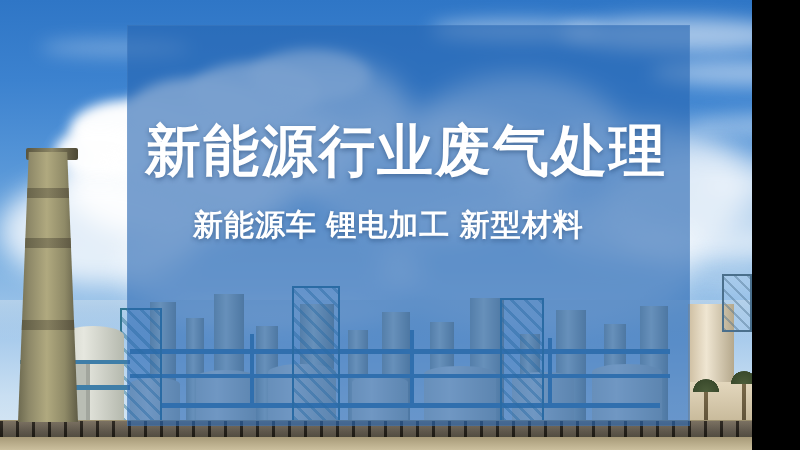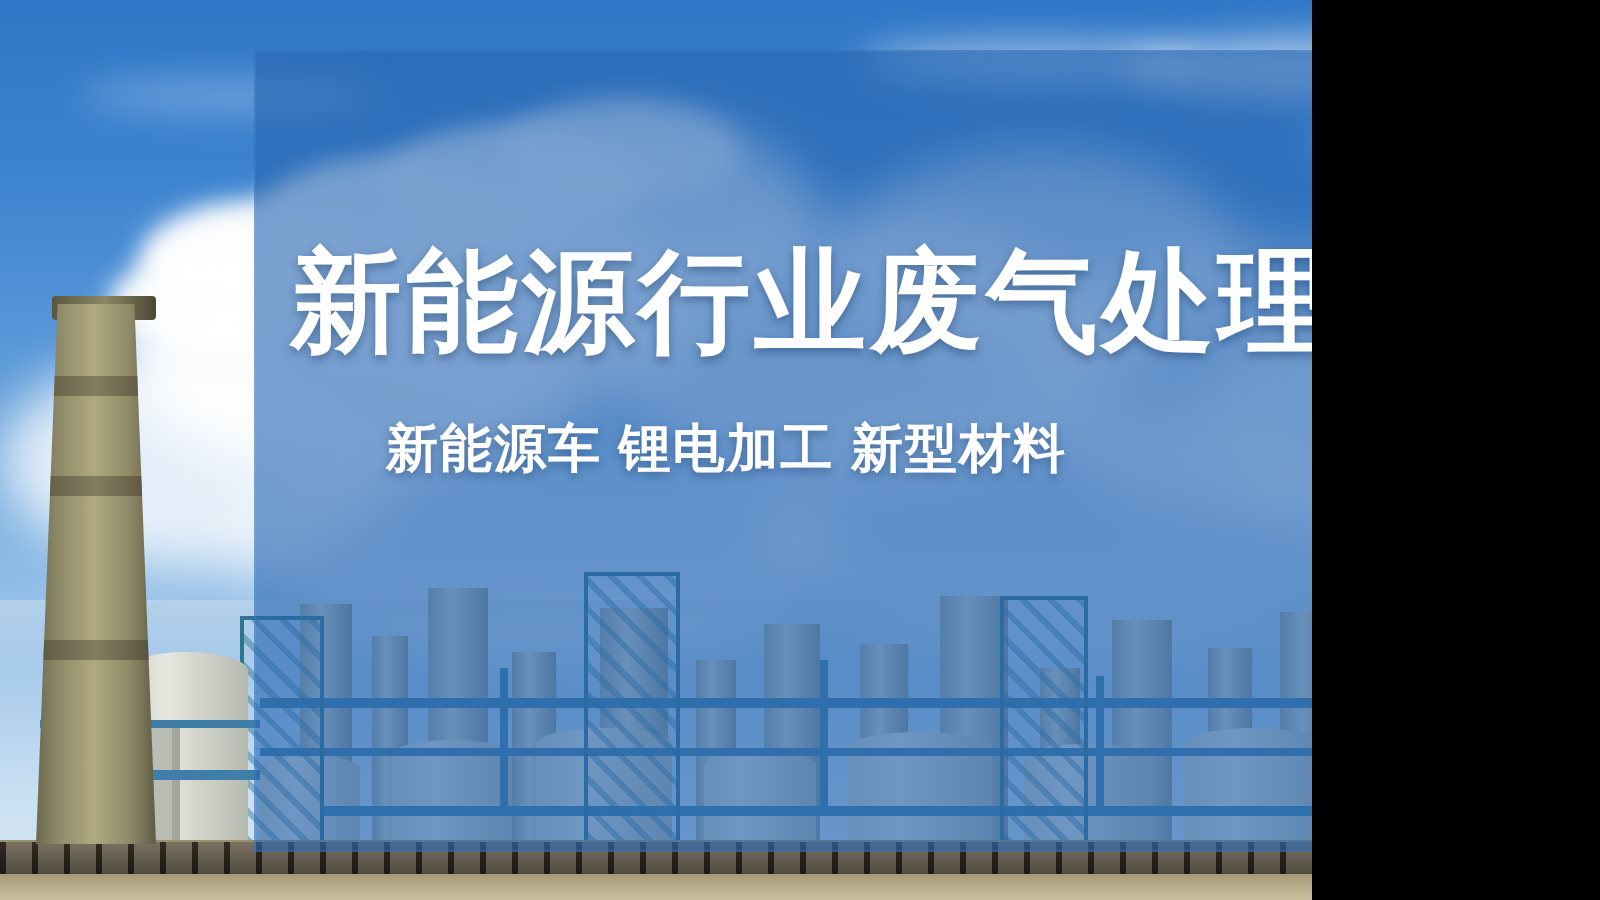--- a/index.html
+++ b/index.html
@@ -6,21 +6,21 @@
     margin: 0;
     padding: 0;
     background: #000;
   }
   body {
     font-family: "Liberation Sans", sans-serif;
   }
 
   .banner {
     position: relative;
-    width: 656px;
+    width: 752px;
     height: 450px;
     overflow: hidden;
     background: #2a6fc4;
   }
 
   
   .sky {
     position: absolute;
     inset: 0;
     background:
@@ -218,21 +218,21 @@
     color: #ffffff;
     letter-spacing: 2px;
     white-space: nowrap;
     text-shadow: 0 2px 5px rgba(10,40,80,.40);
   }
   .sub-lines {
     margin-top: 14px;
     margin-left: 48px;
   }
   .subtitle {
-    font-size: 26px;
+    font-size: 30px;
     line-height: 53px;
     font-weight: bold;
     color: #ffffff;
     letter-spacing: 1px;
     white-space: nowrap;
     text-shadow: 0 2px 4px rgba(10,40,80,.38);
   }
 </style>
 </head>
 <body>

